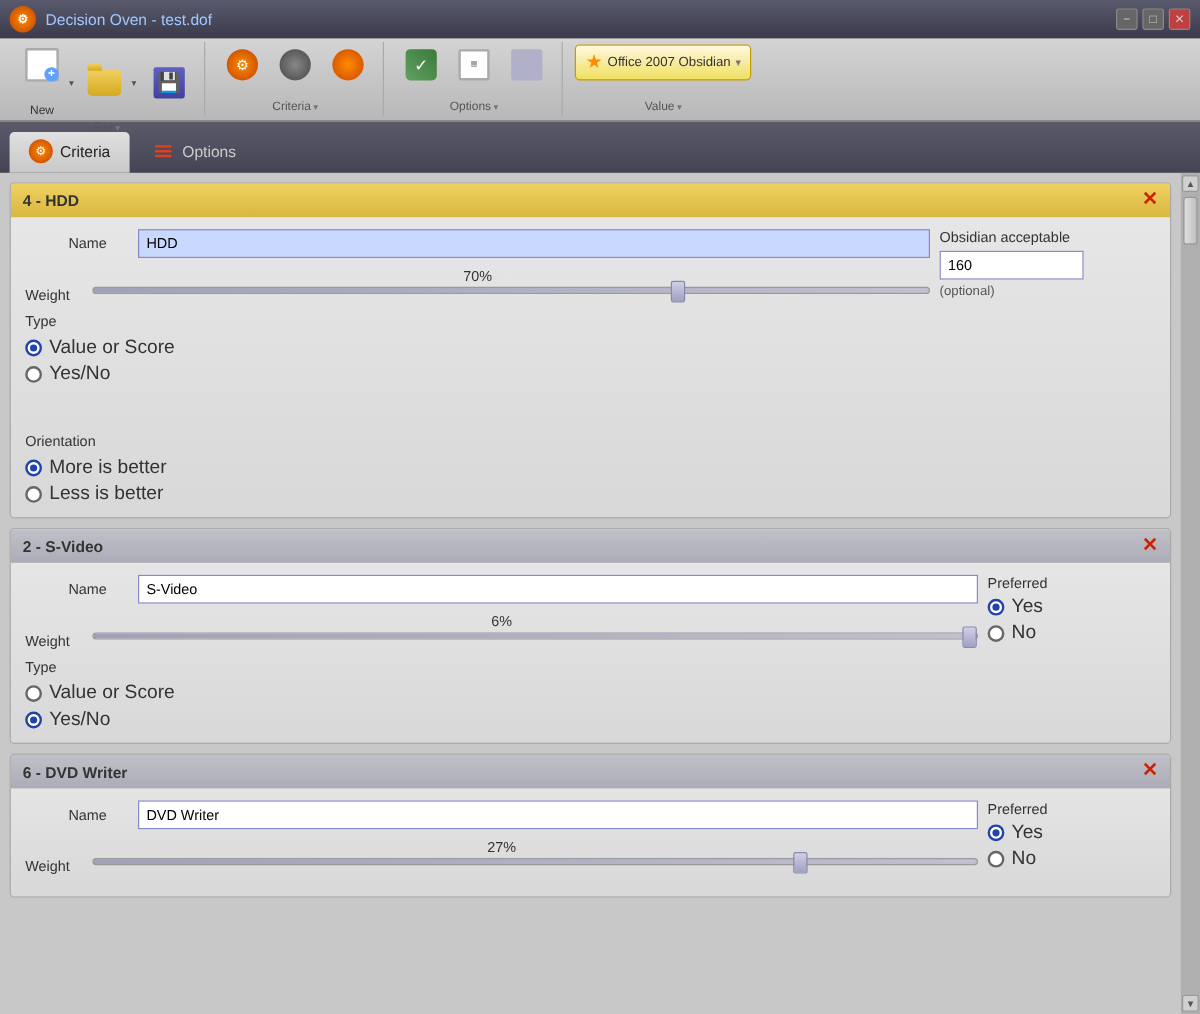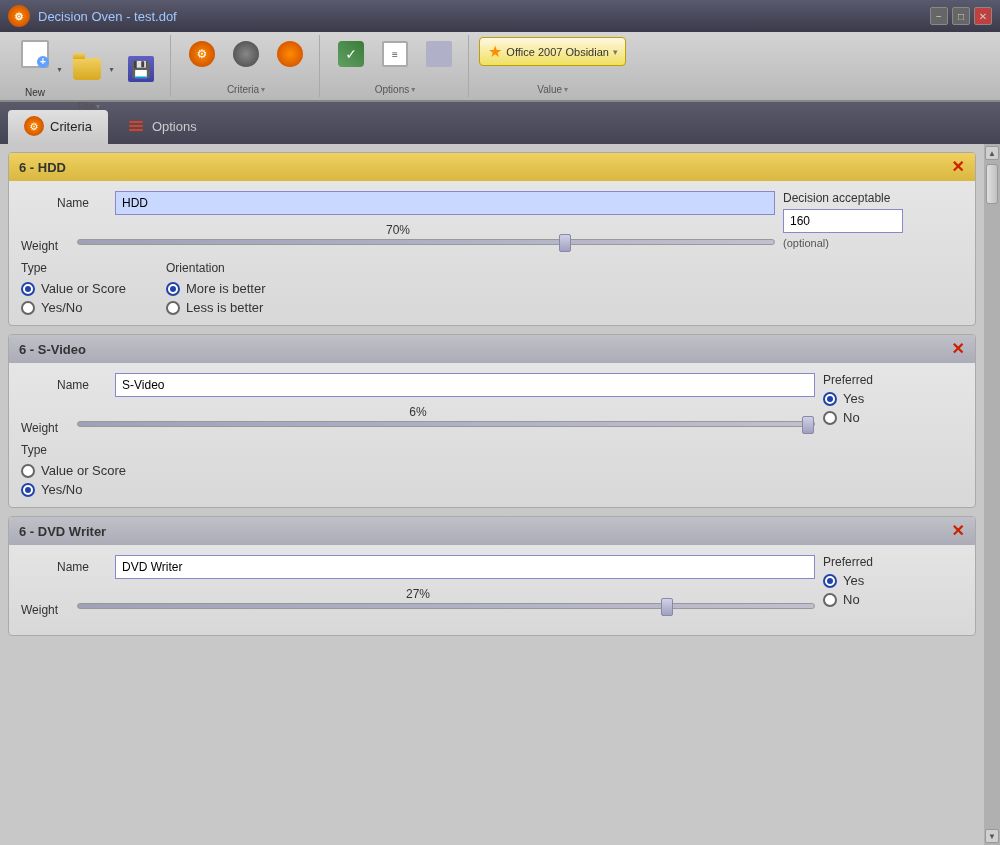--- a/index.html
+++ b/index.html
@@ -328,36 +328,37 @@
       border-radius: 2px;
       top: -6px;
       cursor: pointer;
     }
 
     
     .type-orientation-row {
       display: flex;
       gap: 40px;
       margin-top: 4px;
+      flex-direction: column;
     }
     .radio-group {
       display: flex;
       flex-direction: column;
       gap: 4px;
     }
     .radio-group-title {
       font-size: 12px;
       color: #333;
       margin-bottom: 2px;
     }
     .radio-item {
       display: flex;
       align-items: center;
       gap: 6px;
-      font-size: 13px;
+      font-size: 16px;
       color: #333;
       cursor: pointer;
     }
     .radio-circle {
       width: 14px; height: 14px;
       border: 2px solid #666;
       border-radius: 50%;
       display: flex; align-items: center; justify-content: center;
       background: white;
     }
@@ -604,21 +605,21 @@
     </div>
     <span>Options</span>
   </div>
 </div>
 
 <div class="main-content">
   <div class="scroll-area">
 
     <div class="criteria-card">
       <div class="card-header">
-        <span>6 - HDD</span>
+        <span>4 - HDD</span>
         <span class="close-btn">✕</span>
       </div>
       <div class="card-body">
         <div class="full-row">
           <div class="main-col">
             <div class="form-row">
               <span class="form-label">Name</span>
               <input type="text" class="form-input selected" value="HDD" style="">
             </div>
             <div class="slider-row">
@@ -653,31 +654,31 @@
                   <span>More is better</span>
                 </div>
                 <div class="radio-item">
                   <div class="radio-circle"></div>
                   <span>Less is better</span>
                 </div>
               </div>
             </div>
           </div>
           <div class="right-panel">
-            <span class="right-panel-label">Decision acceptable</span>
+            <span class="right-panel-label">Obsidian acceptable</span>
             <input type="text" class="right-panel-input" value="160" style="">
             <span class="right-panel-note">(optional)</span>
           </div>
         </div>
       </div>
     </div>
 
     <div class="criteria-card">
       <div class="card-header-gray">
-        <span>6 - S-Video</span>
+        <span>2 - S-Video</span>
         <span class="close-btn">✕</span>
       </div>
       <div class="card-body">
         <div class="full-row">
           <div class="main-col">
             <div class="form-row">
               <span class="form-label">Name</span>
               <input type="text" class="form-input" value="S-Video" style="">
             </div>
             <div class="slider-row">

